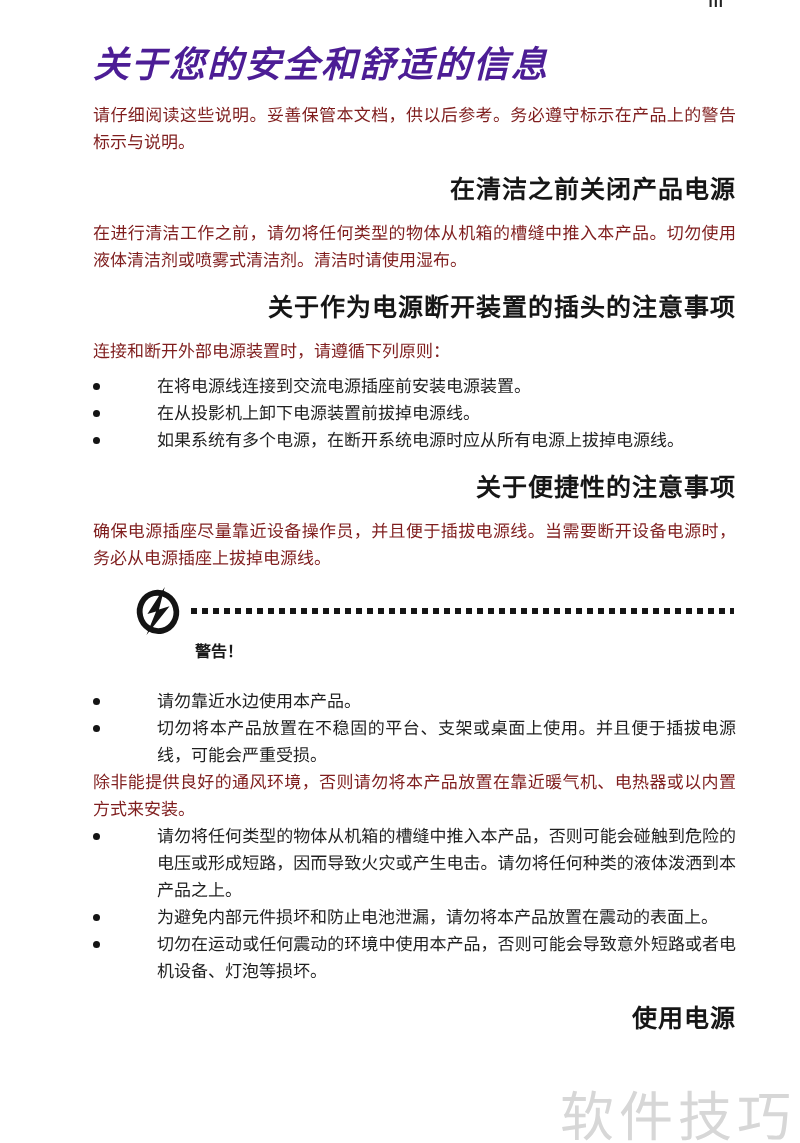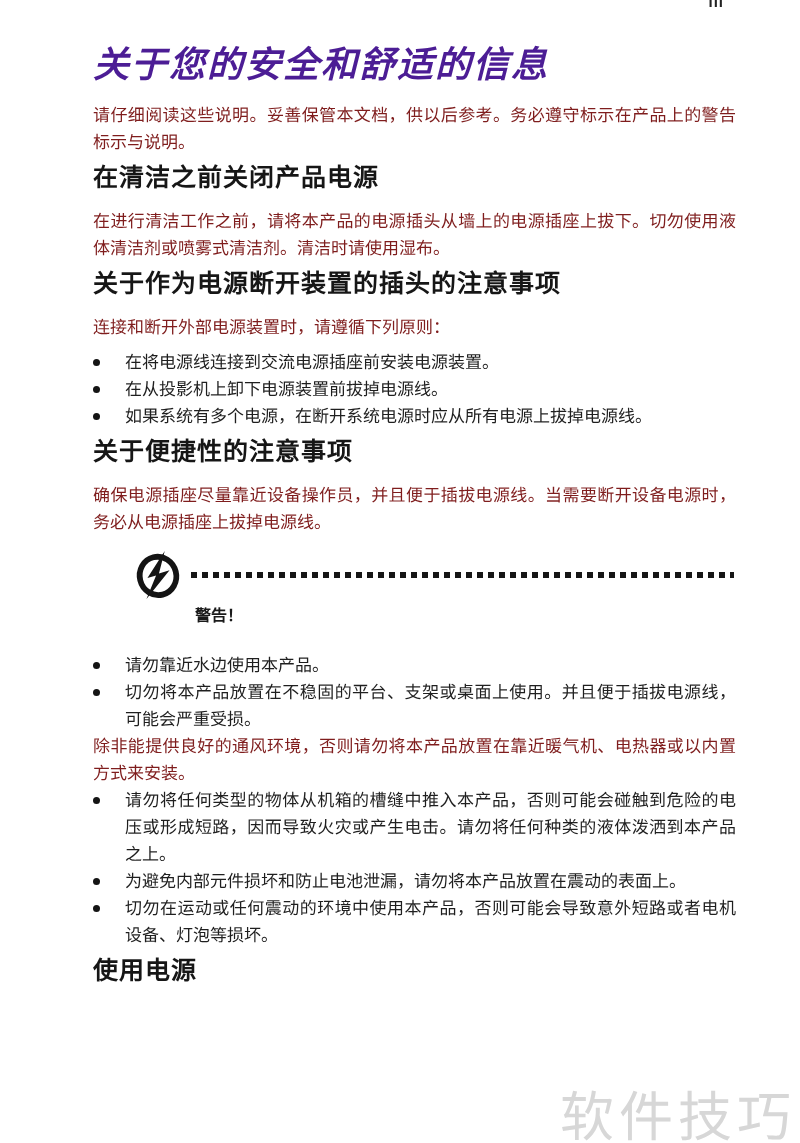--- a/index.html
+++ b/index.html
@@ -23,25 +23,25 @@
   }
   .para{
     font-size:17px; line-height:27px; color:#7f1d1d;
     text-align:justify;
   }
   .intro{ margin-top:16px; }
   .section-heading{
     font-size:25px; line-height:30px; font-weight:bold;
     letter-spacing:1px; color:#161616; white-space:nowrap;
   }
-  .mt-h { margin-top:6px; }
+  .mt-h { margin-top:18px;text-align:right; }
   .mb-h { margin-bottom:16px; }
   .lead{ margin-top:14px; margin-bottom:8px; }
   .bullet-list{ list-style:none; }
-  .bullet-item{ display:flex; }
+  .bullet-item{ display:flex;gap:32px; }
   .bullet-dot-cell{ flex:0 0 32px; padding-top:10px; }
   .bullet-dot{
     display:block; width:7px; height:7px; border-radius:50%;
     background:#141414;
   }
   .bullet-text{
     flex:1; font-size:17px; line-height:27px; color:#1f1f1f;
     text-align:justify; white-space:pre-line;
   }
   .warn-block{ margin-top:14px; margin-bottom:26px; margin-left:40px; }
@@ -66,21 +66,21 @@
 
 <div class="page-number">iii</div>
 
 <div class="content">
 
   <h1 class="doc-title">关于您的安全和舒适的信息</h1>
 
   <p class="para intro">请仔细阅读这些说明。妥善保管本文档，供以后参考。务必遵守标示在产品上的警告标示与说明。</p>
 
   <h2 class="section-heading mt-h mb-h">在清洁之前关闭产品电源</h2>
-  <p class="para">在进行清洁工作之前，请将本产品的电源插头从墙上的电源插座上拔下。切勿使用液体清洁剂或喷雾式清洁剂。清洁时请使用湿布。</p>
+  <p class="para">在进行清洁工作之前，请勿将任何类型的物体从机箱的槽缝中推入本产品。切勿使用液体清洁剂或喷雾式清洁剂。清洁时请使用湿布。</p>
 
   <h2 class="section-heading mt-h mb-h">关于作为电源断开装置的插头的注意事项</h2>
   <p class="para lead">连接和断开外部电源装置时，请遵循下列原则：</p>
   <ul class="bullet-list">
     <li class="bullet-item">
       <span class="bullet-dot-cell">
           <span class="bullet-dot"></span>
         </span>
       <span class="bullet-text">在将电源线连接到交流电源插座前安装电源装置。</span>
     </li>

